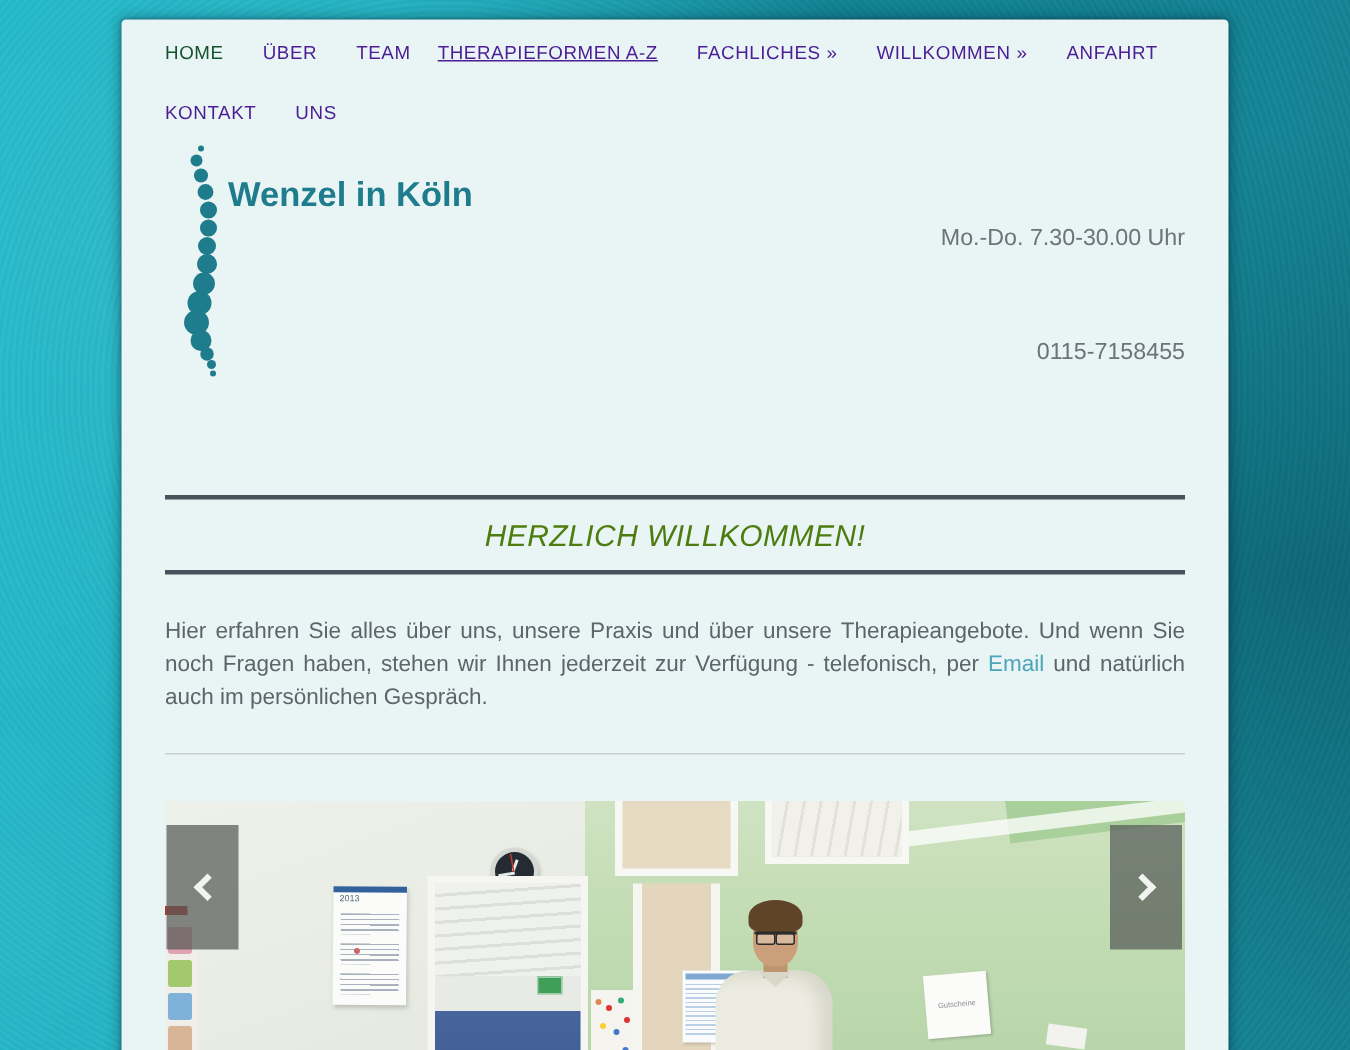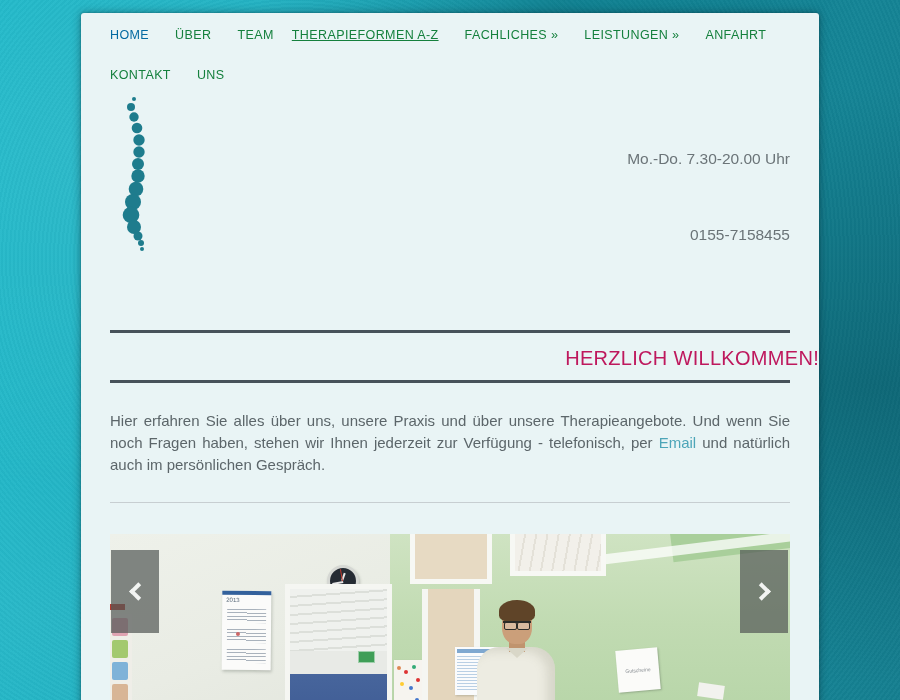--- a/index.html
+++ b/index.html
@@ -20,43 +20,43 @@
   .content-box {
     position:absolute; left:81px; top:13px; width:738px; height:707px;
     background:#e9f4f5; border-radius:3px;
     box-shadow:0 0 9px rgba(0,30,40,0.45), 0 0 2px rgba(0,30,40,0.35);
   }
 
   
   .nav-row { position:absolute; left:29px; display:flex; gap:26px; list-style:none; }
   .nav-row1 { top:15px; }
   .nav-row2 { top:55px; }
-  .nav-item { font-size:12.5px; letter-spacing:0.4px; color:#15803d; cursor:pointer; white-space:nowrap; }
-  .nav-item.active { color:#0369a1;text-align:right; }
+  .nav-item { font-size:12.5px; letter-spacing:0.4px; color:#4c1d95; cursor:pointer; white-space:nowrap; }
+  .nav-item.active { color:#14532d;text-align:right; }
   .nav-row1 .nav-item:nth-child(4){ margin-left:-8px;text-decoration:underline; }
 
   
   .logo { position:absolute; left:30px; top:82px; }
   .brand-title {
     position:absolute; left:71px; top:101px; width:210px;
     font-size:23px; font-weight:bold; line-height:31px; color:#1e7c8d; cursor:pointer;
   }
   .info-block {
     position:absolute; right:29px; top:108px; text-align:right;
     font-size:15.5px; color:#6b7478; line-height:22px;
   }
   .info-gap { height:27px; }
 
   
   .divider  { position:absolute; left:29px; right:29px; height:3px; background:#47525a; }
   .divider1 { top:317px; }
   .divider2 { top:367px; }
   .welcome-heading {
-    position:absolute; left:0; right:0; top:334px; text-align:right;
-    font-size:20px; color:#be185d; font-weight:400; letter-spacing:0.3px;
+    position:absolute; left:0; right:0; top:334px; text-align:center;
+    font-size:20px; color:#4d7c0f; font-weight:400; letter-spacing:0.3px;font-style:italic;
   }
   .intro {
     position:absolute; left:29px; right:29px; top:397px;
     font-size:15px; line-height:22px; color:#5c666a; text-align:justify;
   }
   .email-link { color:#4da5b8; cursor:pointer; }
 
   .thin-line { position:absolute; left:29px; right:29px; top:489px; height:1px; background:#c7ced1; }
 
   
@@ -156,21 +156,21 @@
 
 <div class="page-bg">
   <div class="content-box">
 
     <ul class="nav-row nav-row1">
       <li class="nav-item active">HOME</li>
       <li class="nav-item">ÜBER</li>
       <li class="nav-item">TEAM</li>
       <li class="nav-item">THERAPIEFORMEN A-Z</li>
       <li class="nav-item">FACHLICHES »</li>
-      <li class="nav-item">LEISTUNGEN »</li>
+      <li class="nav-item">WILLKOMMEN »</li>
       <li class="nav-item">ANFAHRT</li>
     </ul>
     <ul class="nav-row nav-row2">
       <li class="nav-item">KONTAKT</li>
       <li class="nav-item">UNS</li>
     </ul>
 
     <svg class="logo" width="40" height="160" viewBox="0 0 40 160">
       <g fill="#1e7c8d">
         <circle cx="23" cy="4" r="2"></circle>
@@ -184,28 +184,29 @@
         <circle cx="25" cy="94" r="7.3"></circle>
         <circle cx="22" cy="107" r="8"></circle>
         <circle cx="20" cy="120" r="8.3"></circle>
         <circle cx="23" cy="132" r="7"></circle>
         <circle cx="27" cy="141" r="4.5"></circle>
         <circle cx="30" cy="148" r="3"></circle>
         <circle cx="31" cy="154" r="2"></circle>
       </g>
     </svg>
     <div class="brand-title">
+      <div>Wenzel in Köln</div>
     </div>
 
     <div class="info-block">
       <div class="info-gap"></div>
-      <div>Mo.-Do. 7.30-20.00 Uhr</div>
+      <div>Mo.-Do. 7.30-30.00 Uhr</div>
       <div class="info-gap"></div>
       <div class="info-gap"></div>
-      <div>0155-7158455</div>
+      <div>0115-7158455</div>
     </div>
 
     <div class="divider divider1"></div>
     <h1 class="welcome-heading">HERZLICH WILLKOMMEN!</h1>
     <div class="divider divider2"></div>
 
     <p class="intro"><span>Hier erfahren Sie alles über uns, unsere Praxis und über unsere Therapieangebote. Und wenn Sie noch Fragen haben, stehen wir Ihnen jederzeit zur Verfügung - telefonisch, per </span><span class="email-link">Email</span><span> und natürlich auch im persönlichen Gespräch.</span></p>
 
     <div class="thin-line"></div>
 

